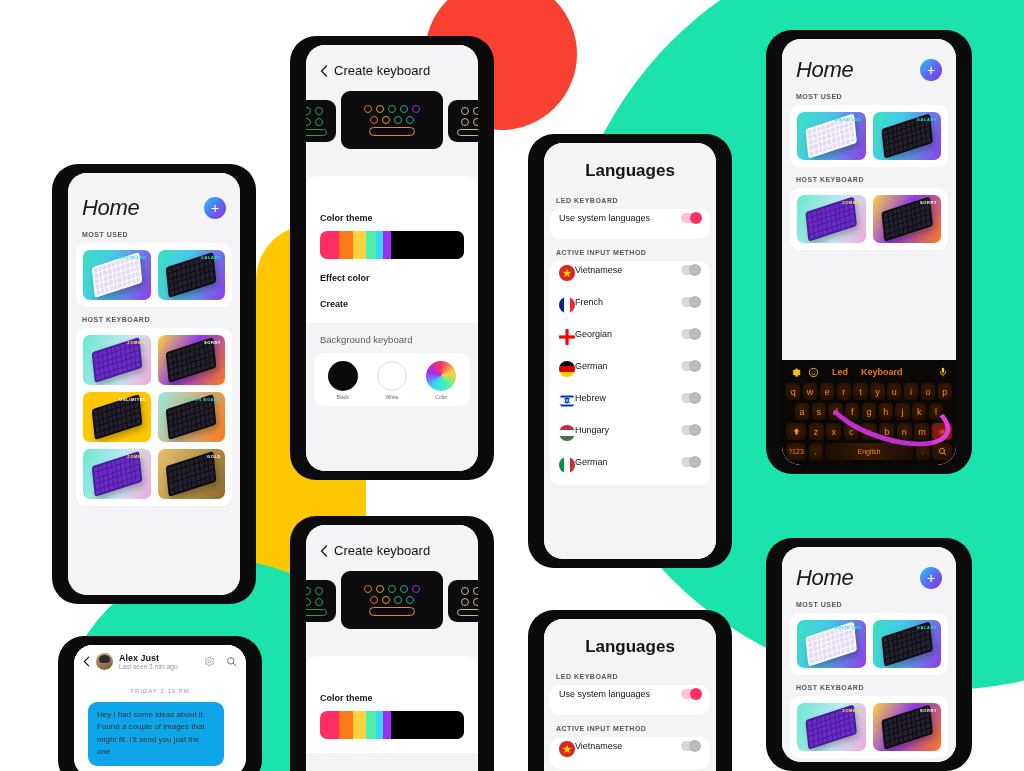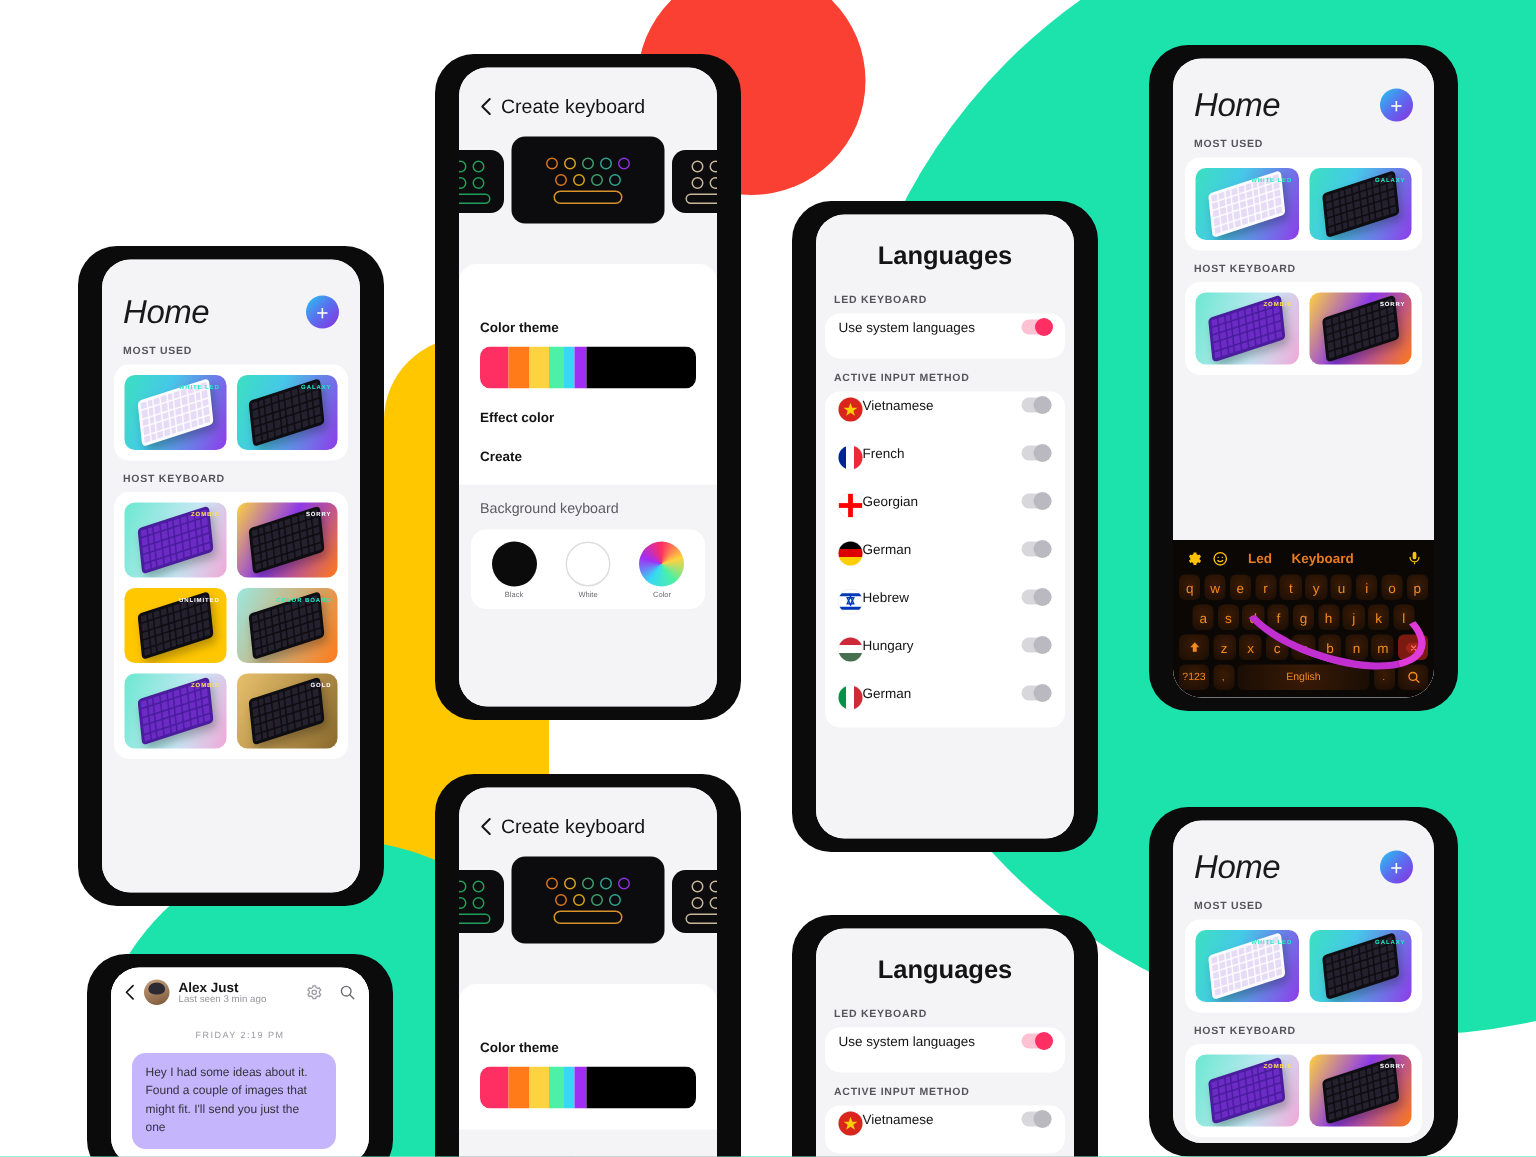--- a/index.html
+++ b/index.html
@@ -133,21 +133,21 @@
     pointer-events: none;
   }
 
   
   .chat-head { display: flex; align-items: center; gap: 6px; padding: 8px 9px; background: #fff; }
   .avatar { width: 17px; height: 17px; border-radius: 50%; background: linear-gradient(160deg,#C9A27E,#7A5638); flex: none; position: relative; overflow: hidden; }
   .avatar::after { content:""; position:absolute; left:3px; top:2px; width:11px; height:8px; border-radius:50% 50% 40% 40%; background:#2C2A33; }
   .chat-name { font-size: 9px; font-weight: 700; color: #141416; }
   .chat-sub { font-size: 6.5px; color: #96969E; }
   .chat-date { font-size: 6px; letter-spacing: 1px; color: #9A9AA2; text-align: center; padding: 10px 0 8px; }
-  .bubble { background: #c4b5fd; border-radius: 9px; padding: 7px 9px; font-size: 8px; line-height: 1.55; color: #33333A; }
+  .bubble { background: #0ea5e9; border-radius: 9px; padding: 7px 9px; font-size: 8px; line-height: 1.55; color: #33333A; }
 
   .icon { display: inline-block; line-height: 0; }
 </style>
 </head>
 <body>
 
 <div class="bg" id="shape-teal"></div>
 <div class="bg" id="shape-red"></div>
 <div class="bg" id="shape-yellow"></div>
 <div class="bg" id="shape-teal2"></div>

